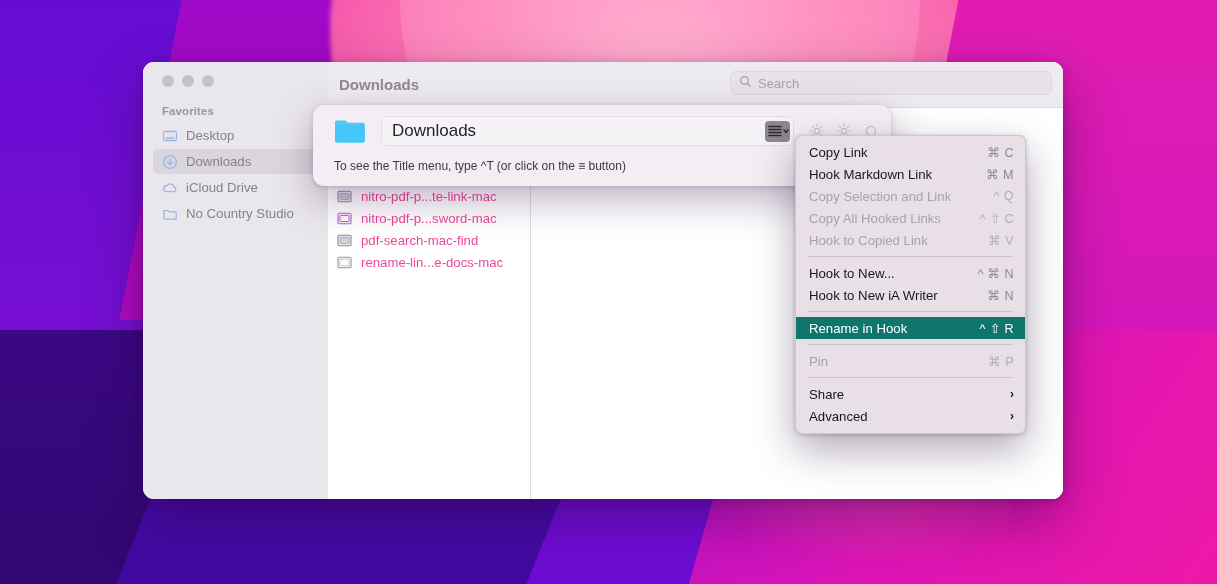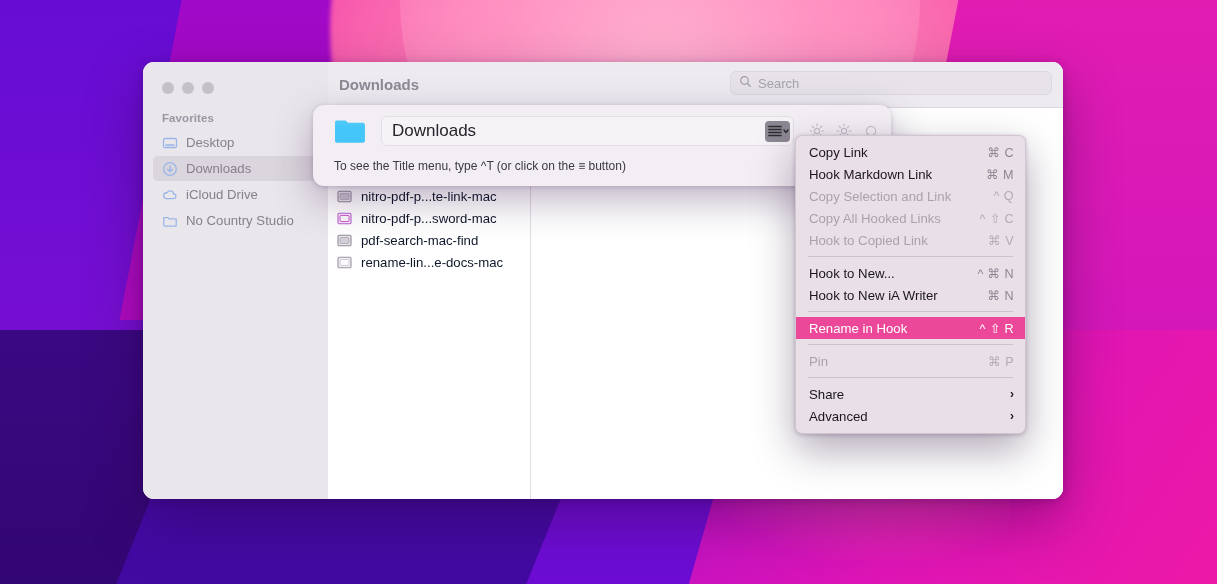--- a/index.html
+++ b/index.html
@@ -79,21 +79,21 @@
   #finder {
     position:absolute; left:143px; top:62px; width:920px; height:437px;
     border-radius:11px; overflow:hidden;
     background:#ffffff;
     box-shadow:0 22px 56px rgba(40,0,60,.40), 0 2px 10px rgba(40,0,60,.26);
     display:flex;
   }
   #fsidebar {
     width:185px; flex:0 0 185px; height:100%;
     background:#eae7ec;
-    padding-top:10px;
+    padding-top:3px;
   }
   .traffic { display:flex; gap:8px; padding:10px 0 0 19px; }
   .tl { width:12px; height:12px; border-radius:50%; background:#c6c0c9; }
   .sb-section {
     font-size:11.5px; font-weight:bold; color:#9b96a1;
     padding:18px 0 5px 19px; letter-spacing:.1px;
   }
   .sb-item {
     display:flex; align-items:center; gap:8px;
     height:25px; margin:1px 10px; padding:0 9px;
@@ -122,21 +122,21 @@
 
   #fcols { position:absolute; inset:46px 0 0 0; display:flex; }
   #fcol1 {
     width:203px; flex:0 0 203px; height:100%;
     border-right:1px solid #e0dce2; background:#fff;
     padding-top:5px;
   }
   #fcol2 { flex:1; background:#fff; }
   .file-row {
     display:flex; align-items:center; gap:9px;
-    height:22px; padding:0 0 0 9px; font-size:13.2px; color:#0f172a;
+    height:22px; padding:0 0 0 9px; font-size:13.2px; color:#ec4899;
   }
   .fic { width:15px; height:13px; flex:0 0 15px; display:block; }
 
   
   #hook {
     position:absolute; left:313px; top:105px; width:578px; height:81px;
     background:#f2eef3; border-radius:11px;
     box-shadow:0 14px 40px rgba(40,0,60,.30), 0 1px 5px rgba(40,0,60,.18);
     overflow:hidden;
   }
@@ -165,21 +165,21 @@
     padding:5px 0 6px 0;
     box-shadow:0 16px 42px rgba(30,0,45,.34), 0 1px 4px rgba(30,0,45,.22);
     border:.5px solid rgba(120,100,130,.22);
   }
   .mi {
     display:flex; align-items:center; justify-content:space-between;
     height:22px; padding:0 11px 0 13px;
     font-size:13.2px; color:#19171c; white-space:nowrap;
   }
   .mi.dim { color:#a9a2ad; }
-  .mi.hl { background:#ec4899; color:#fff; }
+  .mi.hl { background:#0f766e; color:#fff; }
   .mi.hl .sc { color:#fff; }
   .sc { font-size:12.6px; color:#8d8693; letter-spacing:.4px; margin-left:14px; }
   .mi.dim .sc { color:#b3acb6; }
   .msep { height:1px; background:#cdc3cd; margin:5px 12px; }
   .arrow { font-size:12px; color:#19171c; font-weight:bold; }
 </style>
 </head>
 <body>
 
 <div id="desktop">

